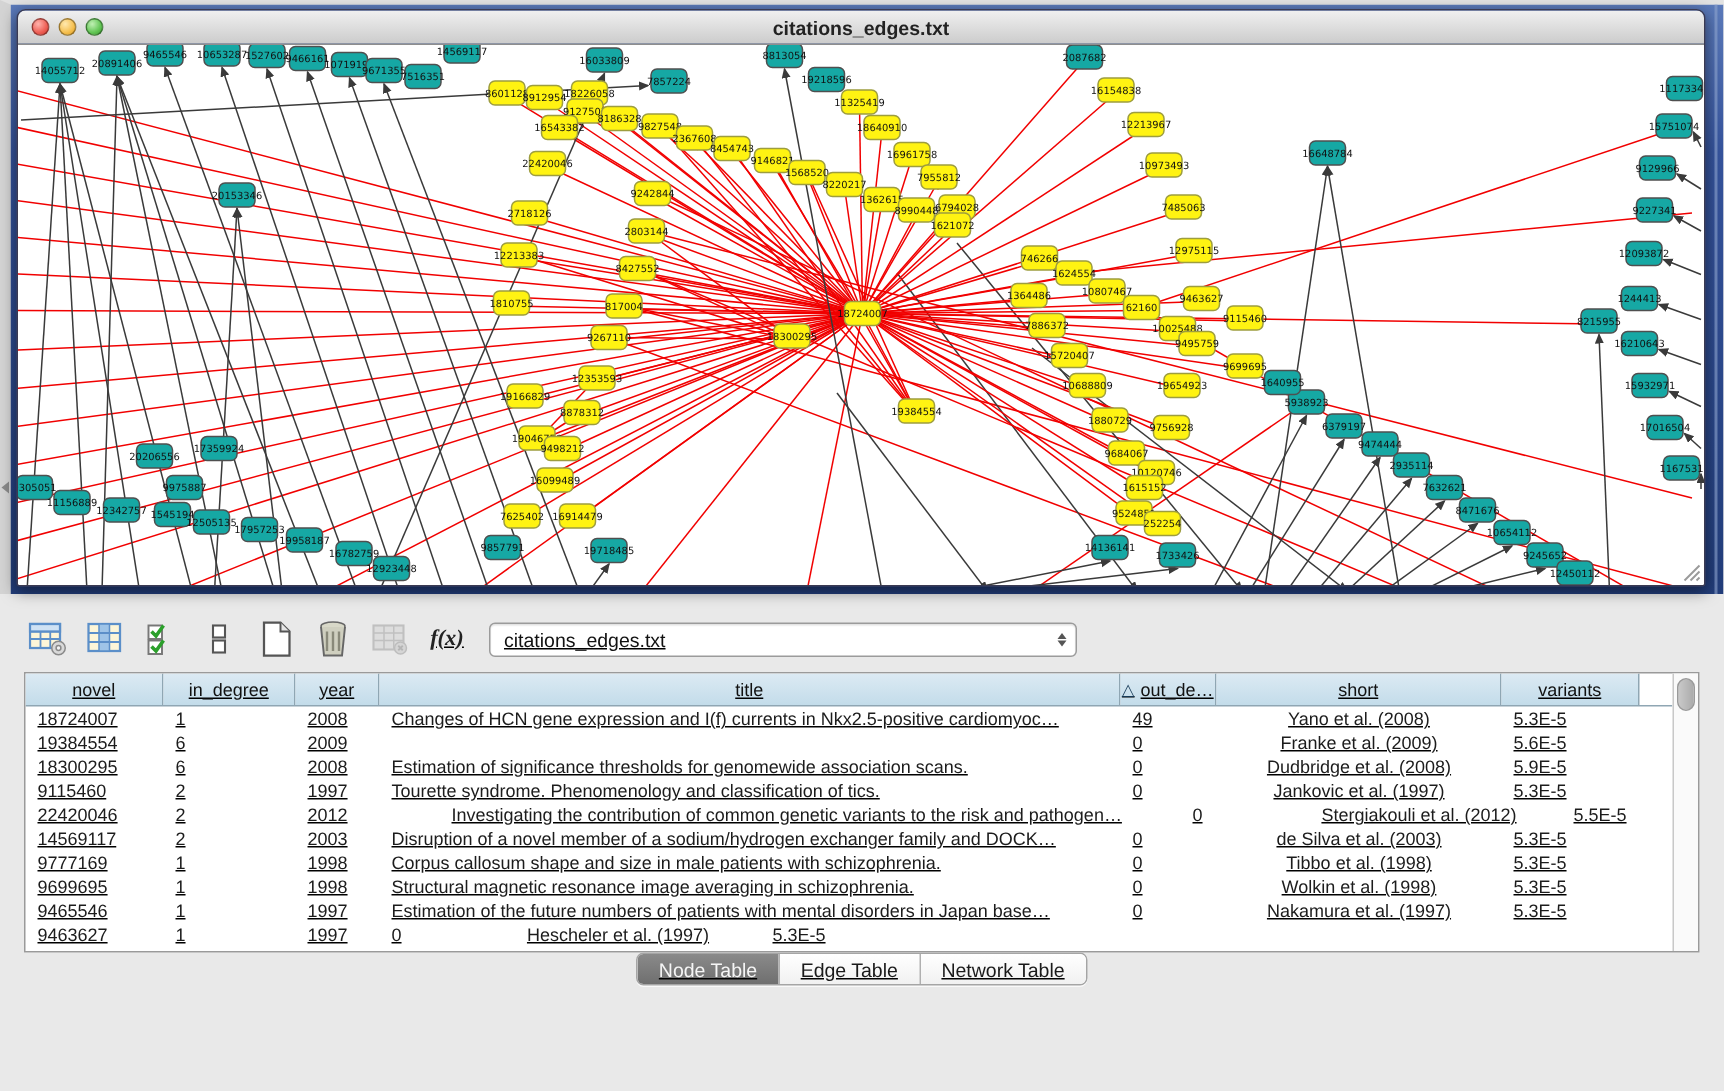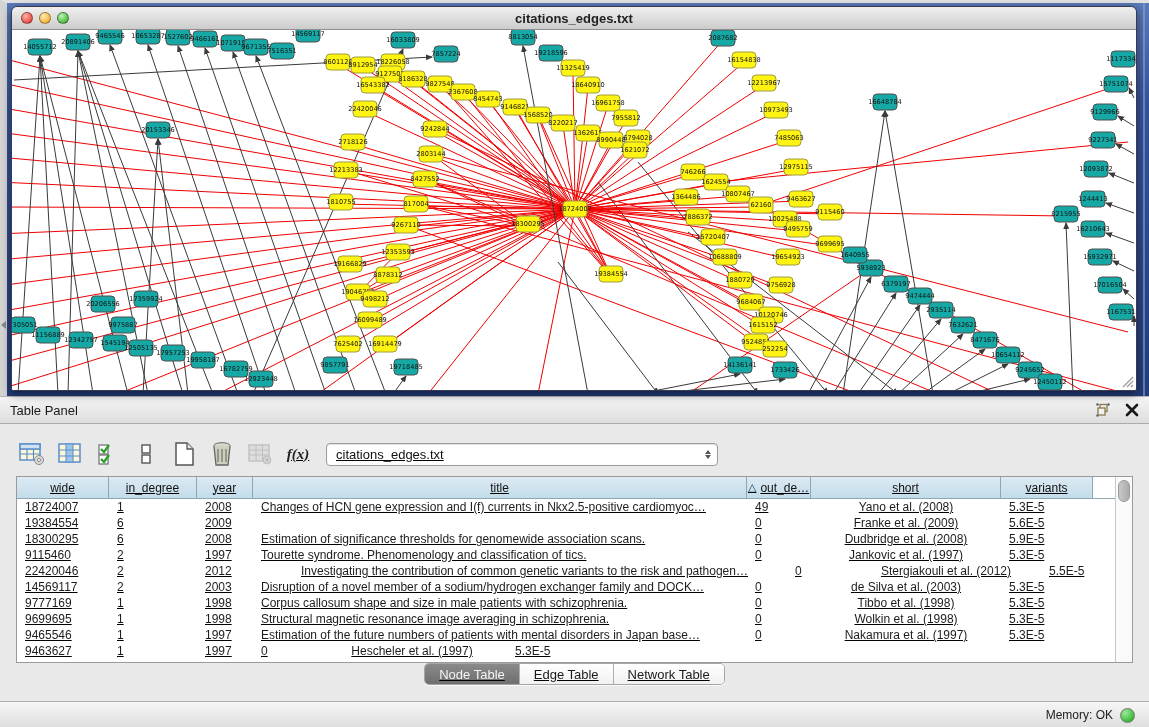--- a/index.html
+++ b/index.html
@@ -740,38 +740,20 @@
           <g stroke="#9a9a9a" stroke-width="1.3">
             <line x1="13" y1="3" x2="3" y2="13"></line>
               <line x1="13" y1="7" x2="7" y2="13"></line>
               <line x1="13" y1="11" x2="11" y2="13"></line>
           </g>
         </svg>
       </div>
     </div>
   </div>
 
-  <div class="panel-header">
-    <span class="panel-title">Table Panel</span>
-    <span class="spacer"></span>
-    <span class="ph-icon">
-      <svg width="16" height="16" viewBox="0 0 16 16">
-        <rect x="1.5" y="1.5" width="2" height="2" fill="#2b3d66"></rect>
-        <rect x="12.5" y="1.5" width="2" height="2" fill="#2b3d66"></rect>
-        <rect x="1.5" y="12.5" width="2" height="2" fill="#2b3d66"></rect>
-        <rect x="5" y="2.5" width="7" height="7" fill="none" stroke="#8a7a4a" stroke-width="1.3"></rect>
-        <rect x="3" y="6" width="7" height="7" fill="#f2f2f2" stroke="#8a7a4a" stroke-width="1.3"></rect>
-      </svg>
-    </span>
-    <span class="ph-icon">
-      <svg width="14" height="14" viewBox="0 0 14 14">
-        <path d="M2 2 L12 12 M12 2 L2 12" stroke="#1a1a1a" stroke-width="2.6" stroke-linecap="round"></path>
-      </svg>
-    </span>
-  </div>
 
   <div class="panel-body">
 
     <div class="toolbar">
       <span class="tb-icon">
         <svg width="26" height="24" viewBox="0 0 26 24">
           <rect x="1" y="2" width="20" height="16" fill="#fdf6d8" stroke="#5b8fc9" stroke-width="1.5"></rect>
           <path d="M1 7 H21 M1 12 H21 M8 2 V18 M14.5 2 V18" stroke="#5b8fc9" stroke-width="1.2"></path>
           <rect x="1" y="2" width="20" height="5" fill="#cfe2f4" stroke="#5b8fc9" stroke-width="1.5"></rect>
           <circle cx="20" cy="18" r="4.5" fill="#d9d9d9" stroke="#8a8a8a"></circle>
@@ -829,21 +811,21 @@
             <i class="up"></i>
             <i class="dn"></i>
           </span>
       </div>
     </div>
 
     <div class="table-wrap">
       <div class="table-main">
         <div class="thead" id="thead">
             <div class="th" style="width: 92px;">
-              <span>wide</span>
+              <span>novel</span>
             </div>
             <div class="th" style="width: 88px;">
               <span>in_degree</span>
             </div>
             <div class="th" style="width: 56px;">
               <span>year</span>
             </div>
             <div class="th" style="width: 494px;">
               <span>title</span>
             </div>
@@ -957,18 +939,14 @@
 
     <div class="tabs-row">
       <div class="segmented" id="tabs">
           <div class="seg active">Node Table</div>
           <div class="seg">Edge Table</div>
           <div class="seg">Network Table</div>
         </div>
     </div>
   </div>
 
-  <div class="statusbar">
-    <span class="mem-label">Memory: OK</span>
-    <span class="mem-dot"></span>
-  </div>
 
 </div>
 
 </body></html>

